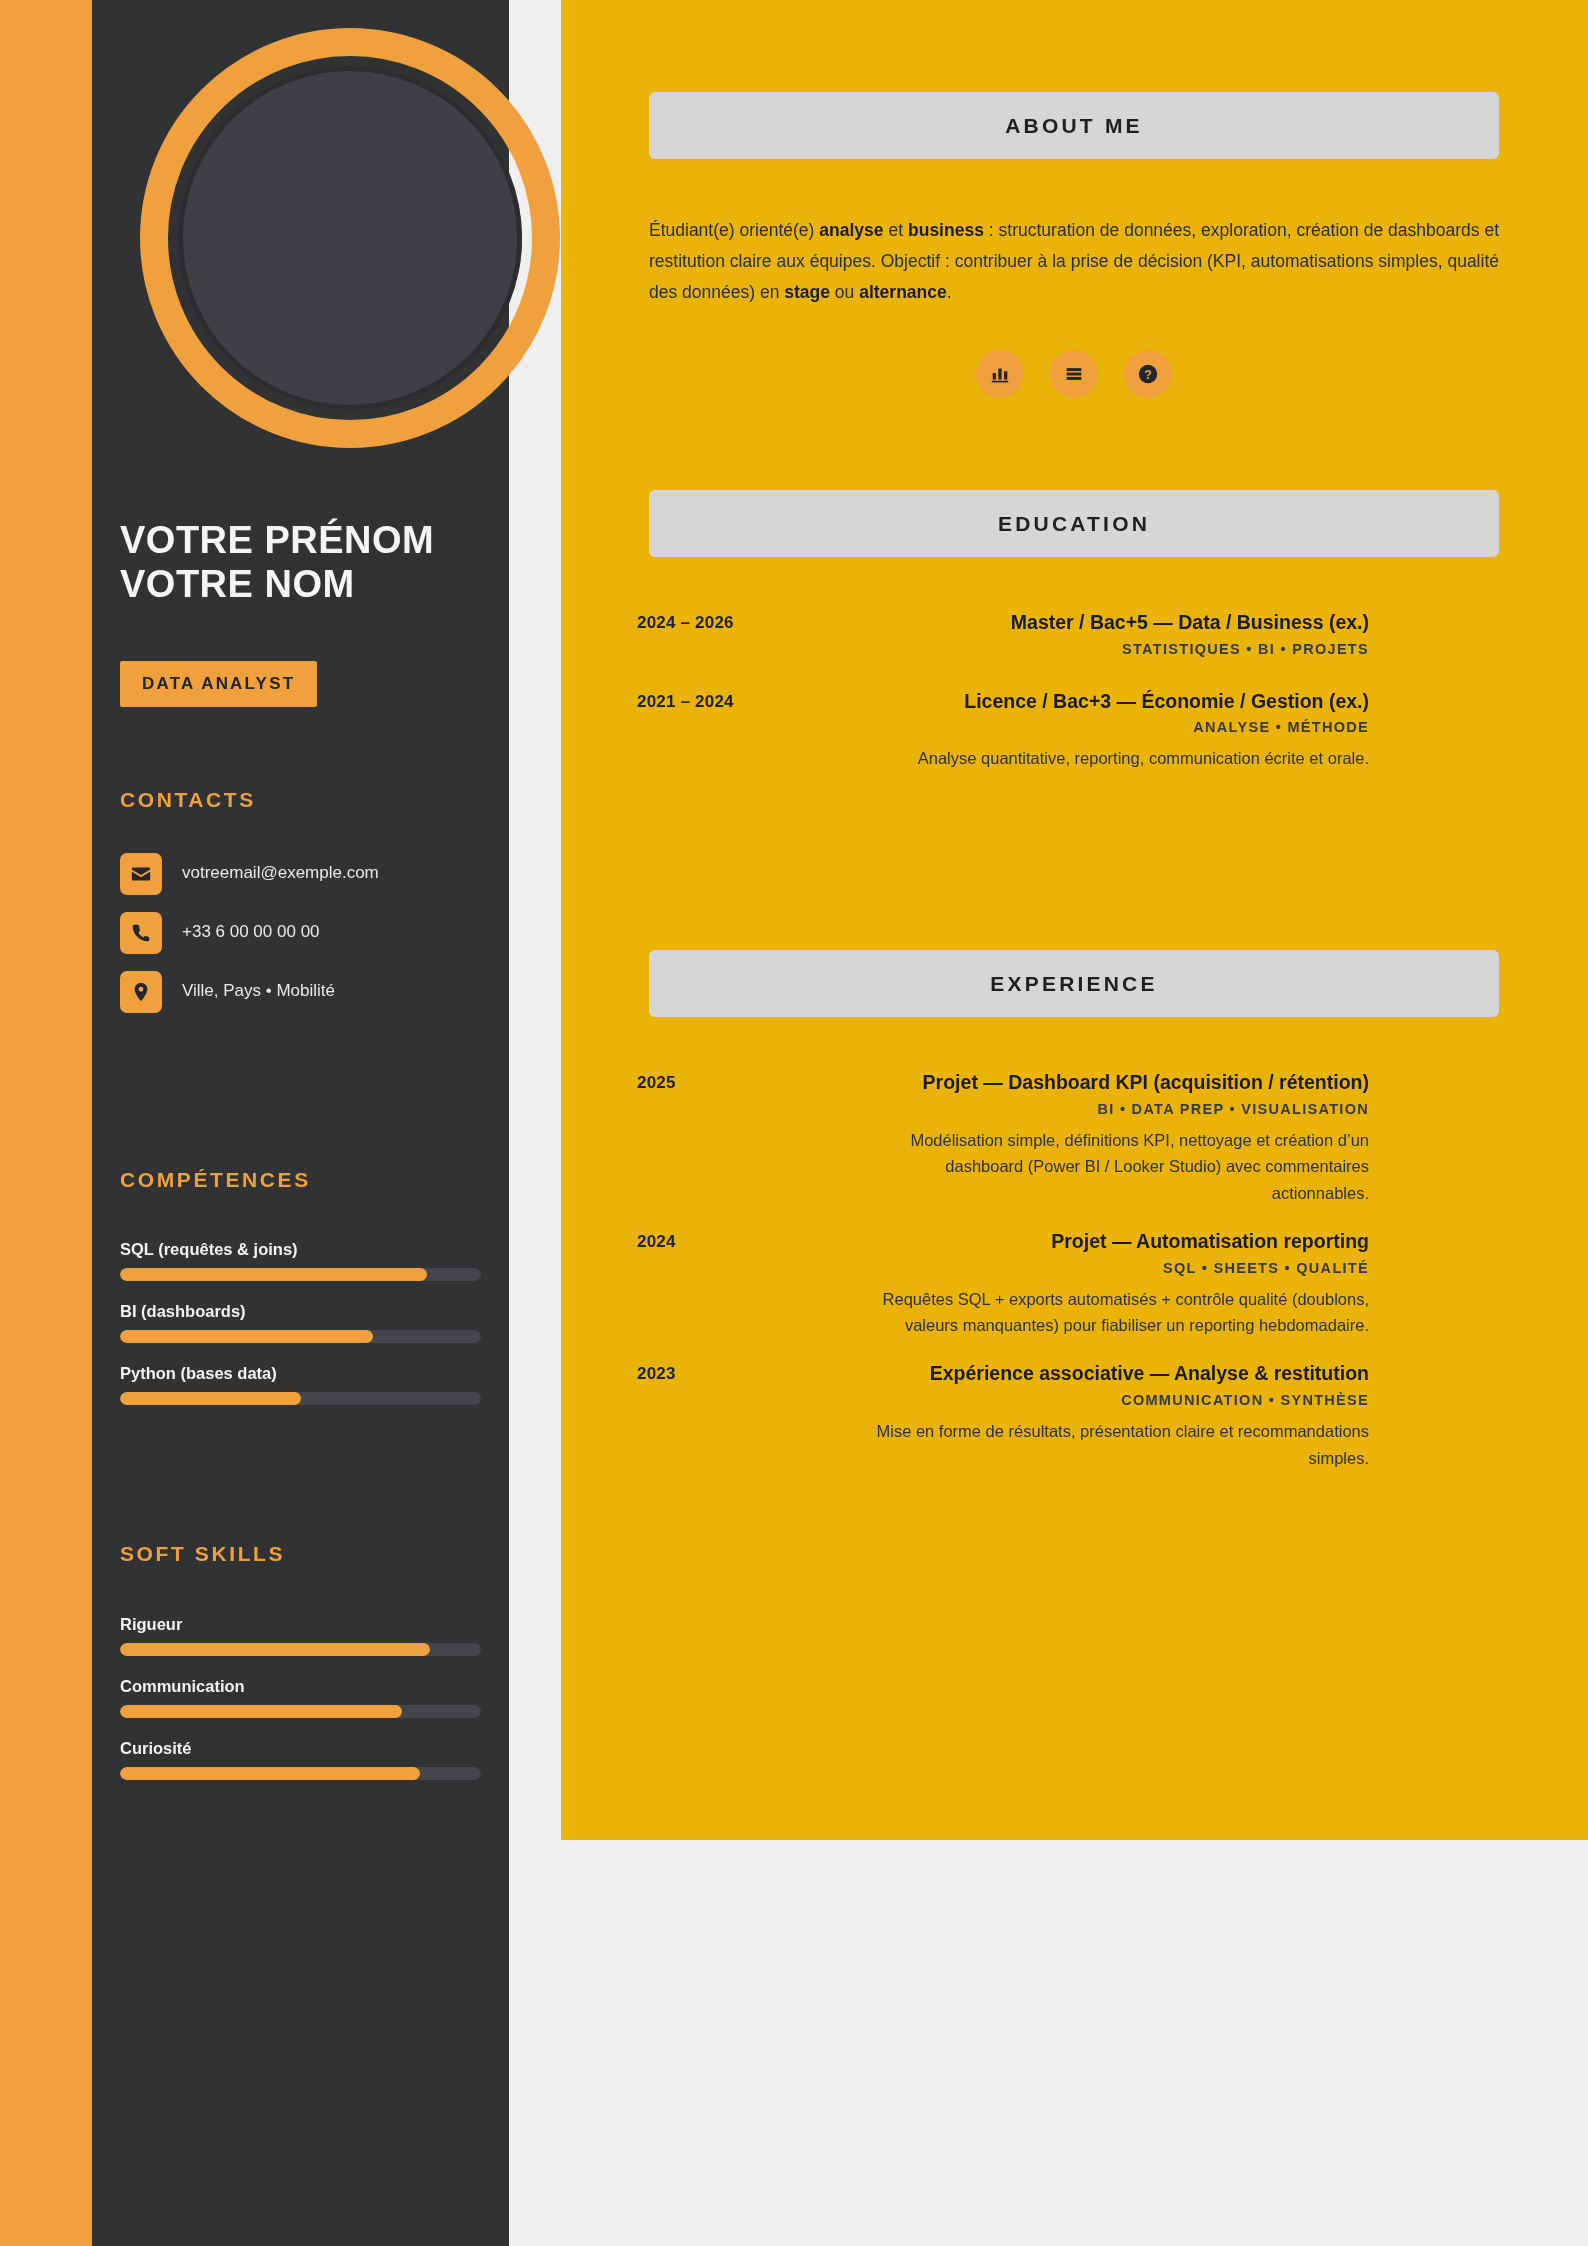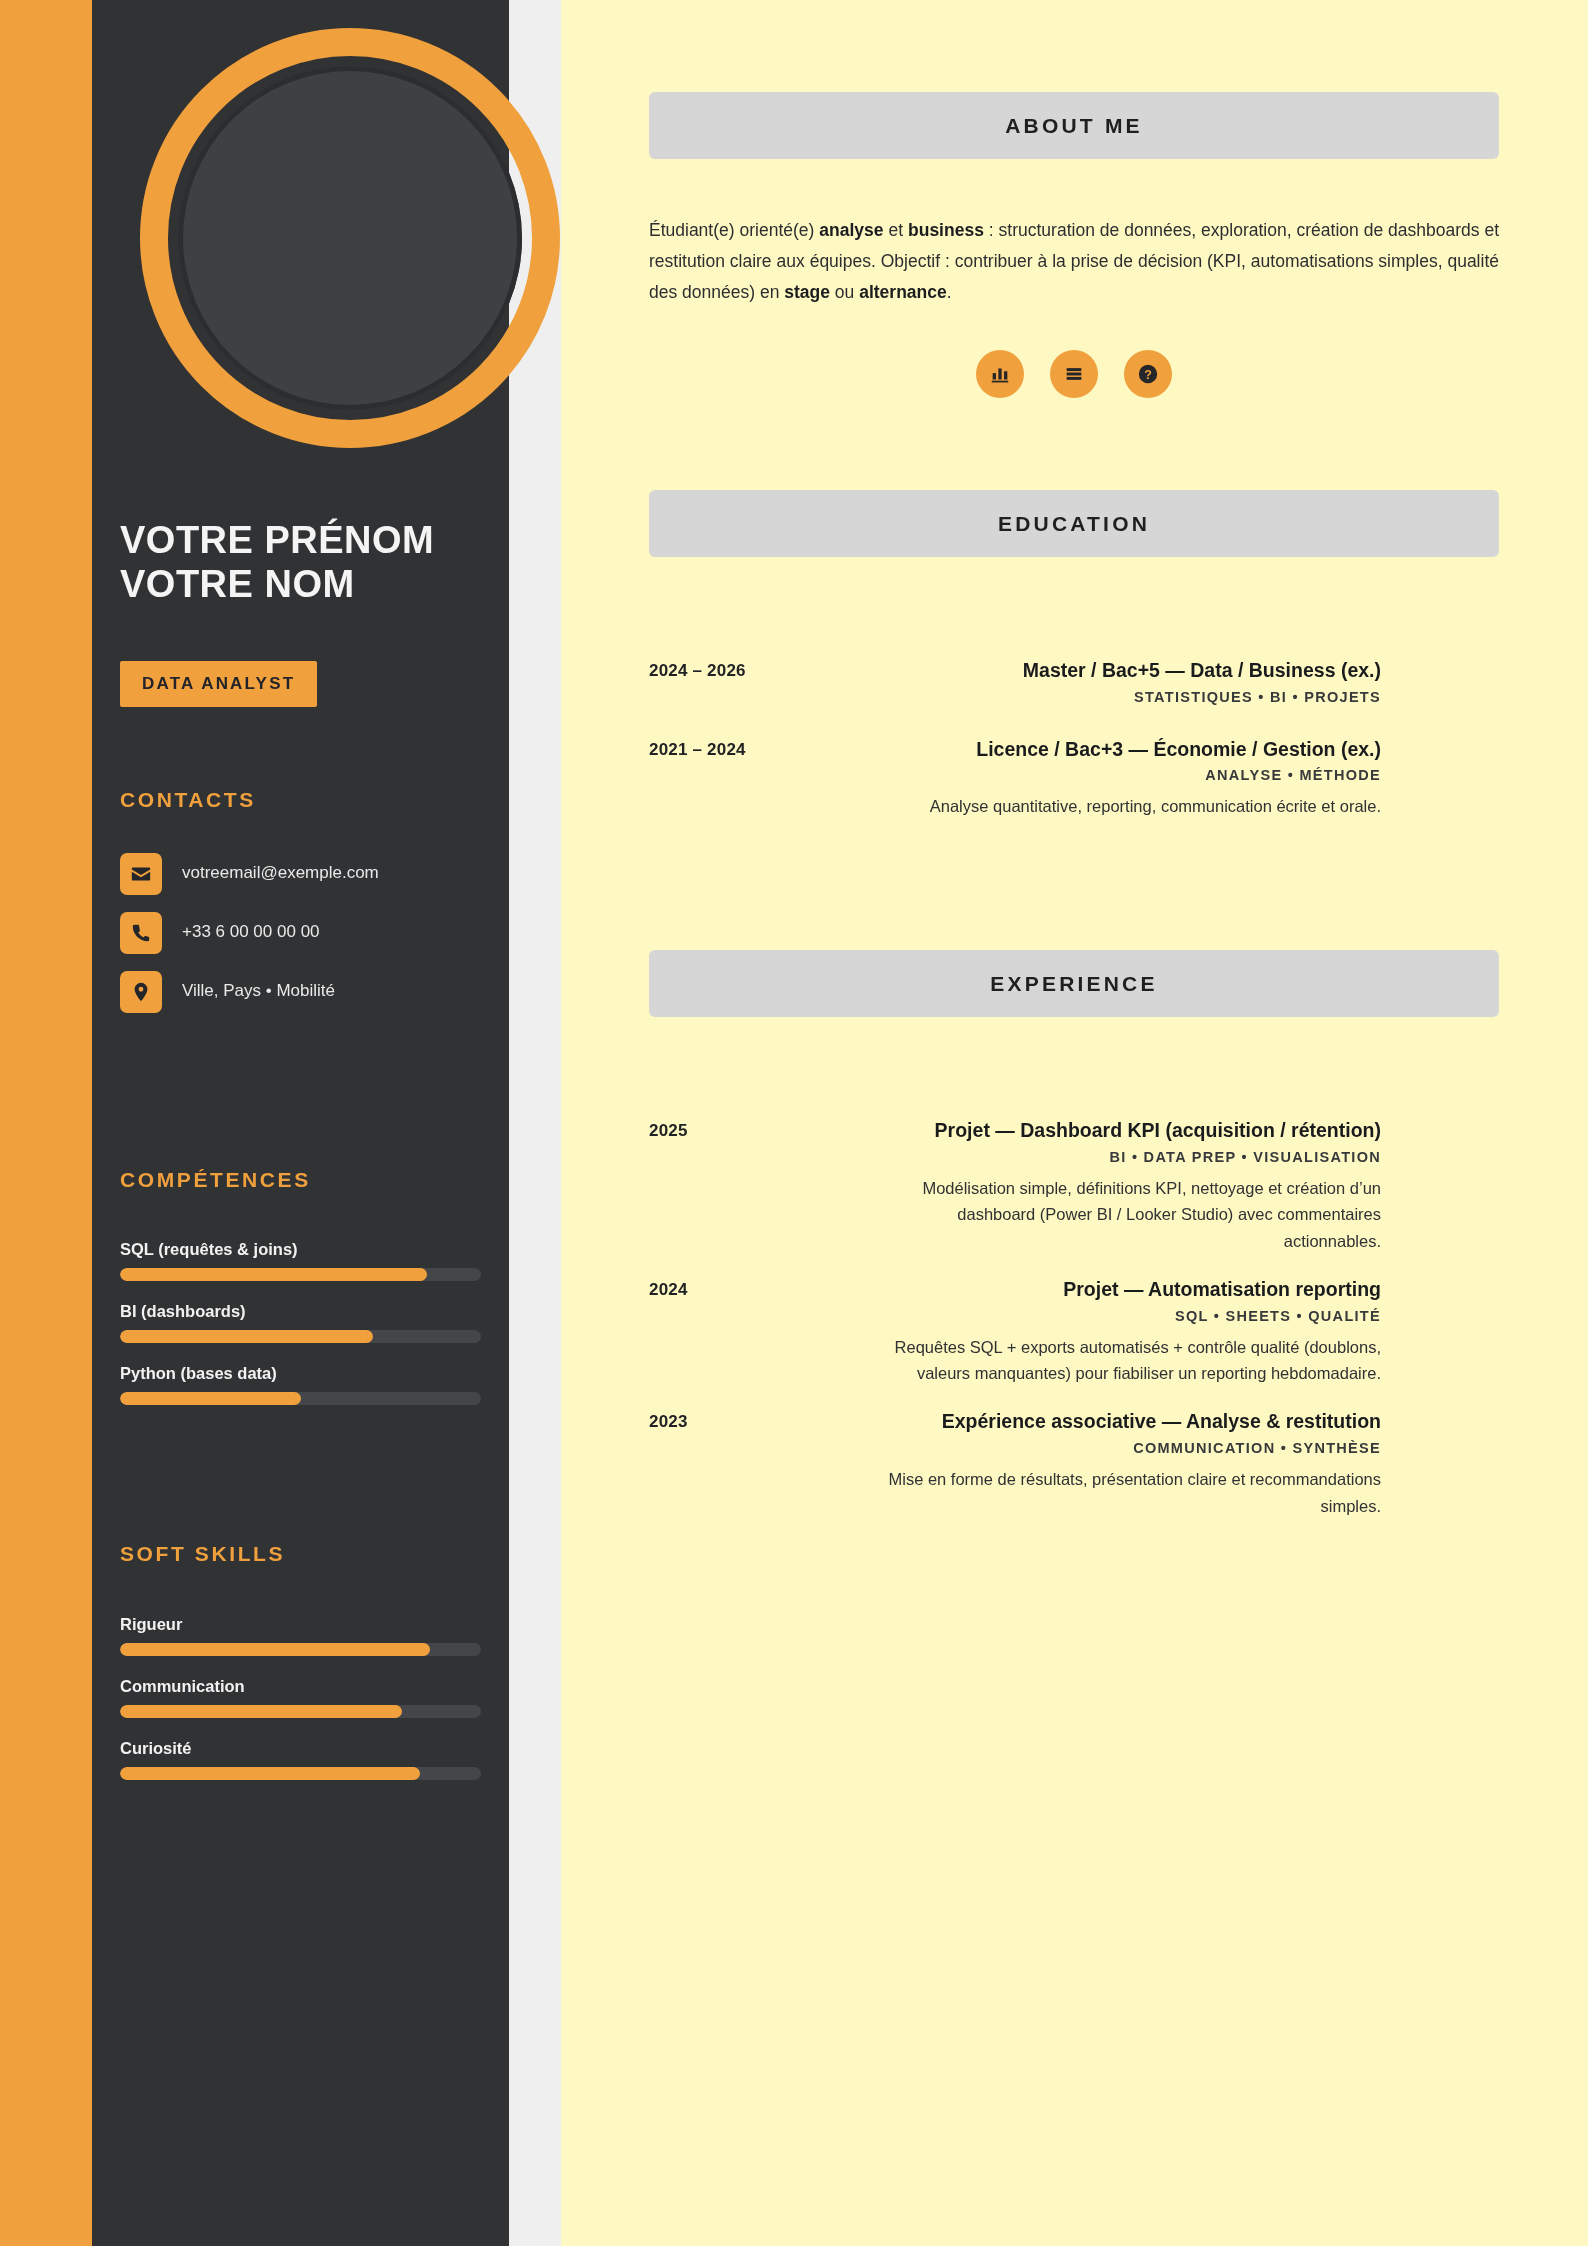--- a/index.html
+++ b/index.html
@@ -163,22 +163,22 @@
     height: 100%;
     background: #f0a03c;
     border-radius: 7px;
   }
 
   
   .main {
     position: absolute;
     left: 561px; top: 0;
     width: 1027px;
-    height: 2246px;
-    background: #fef9c3;
+    height: 1840px;
+    background: #eab308;
   }
 
   .section-header {
     position: absolute;
     left: 88px;
     width: 850px;
     height: 67px;
     background: #d6d6d6;
     border-radius: 6px;
     display: flex;
@@ -219,23 +219,22 @@
     width: 48px; height: 48px;
     border-radius: 50%;
     background: #f0a03c;
     display: flex;
     align-items: center;
     justify-content: center;
   }
 
   .entries {
     position: absolute;
-    left: 88px;
+    left: 76px;
     width: 850px;
-    margin-top: 48px;
   }
   #edu-entries { top: 610px; }
   #exp-entries { top: 1070px; }
 
   .entry {
     display: flex;
     margin-bottom: 22px;
   }
   .entry-date {
     flex: 0 0 232px;

